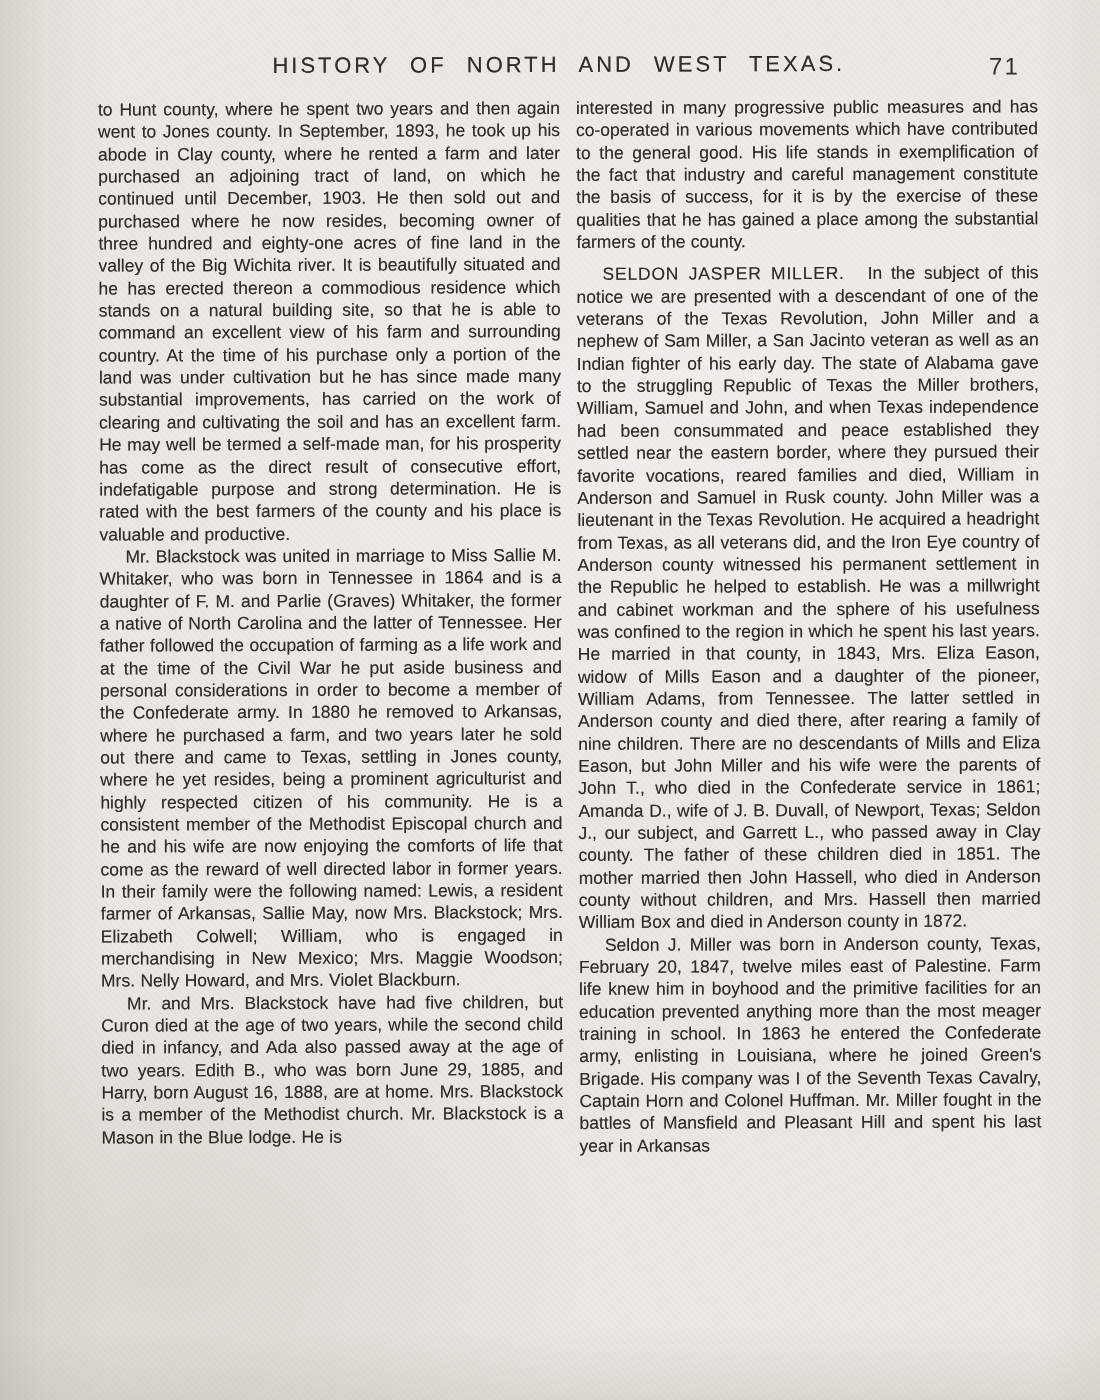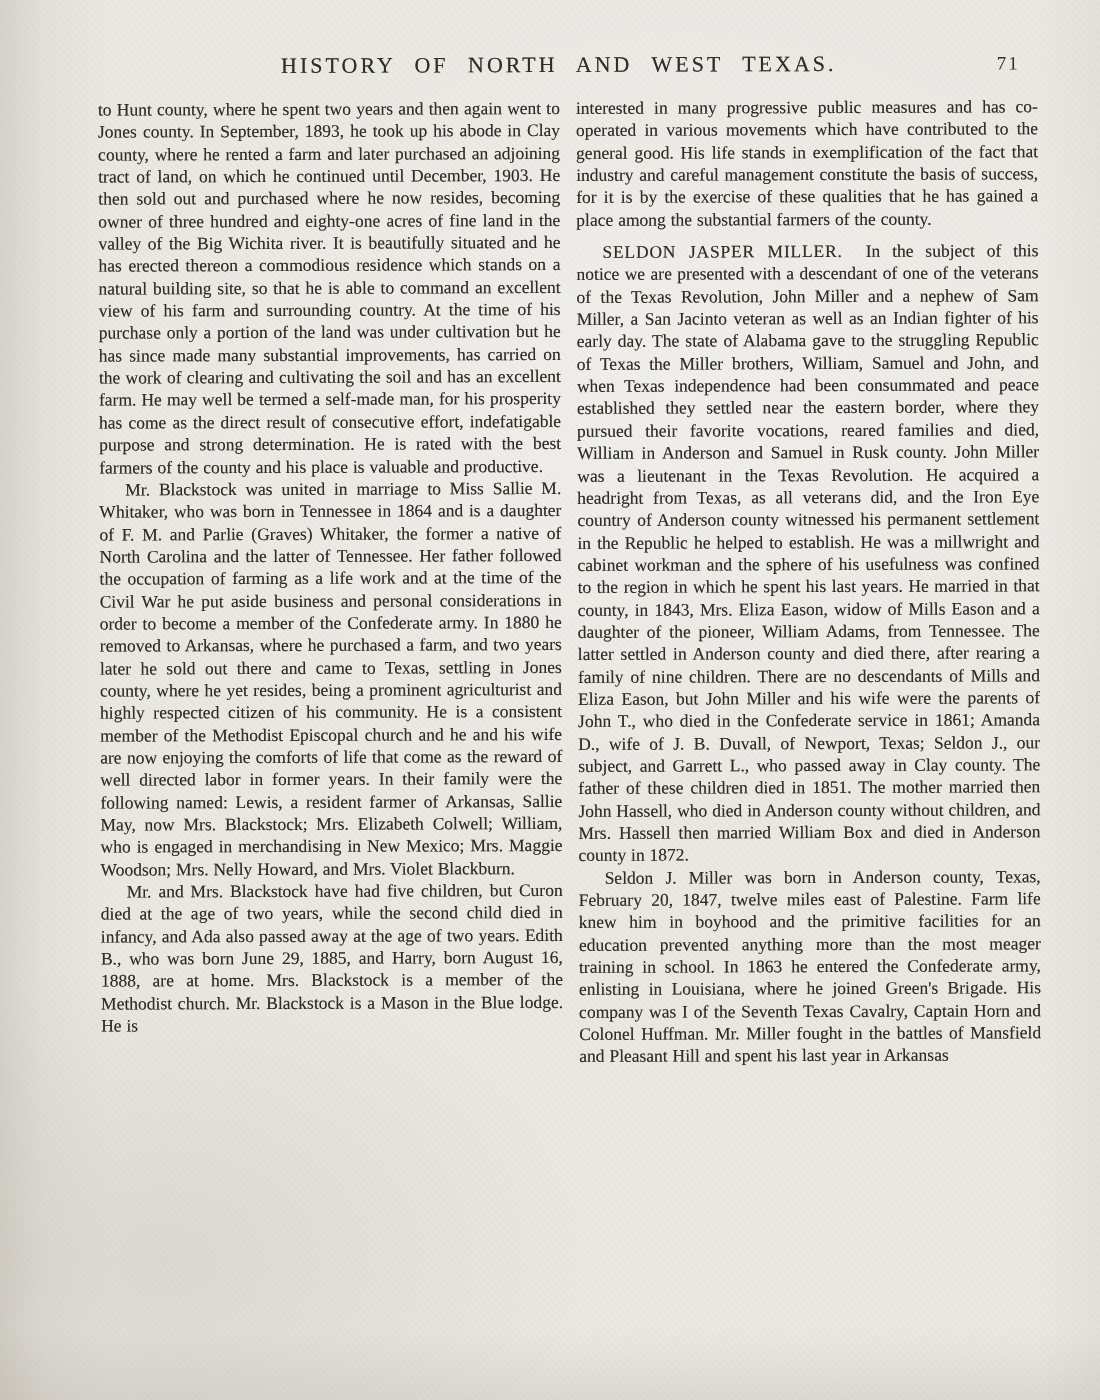--- a/index.html
+++ b/index.html
@@ -13,21 +13,21 @@
     height: 1400px;
     overflow: hidden;
     background-color: #eae8e2;
     background-image:
       radial-gradient(900px 700px at 62% 28%, rgba(255,255,255,0.30), rgba(255,255,255,0) 65%),
       radial-gradient(700px 500px at 15% 90%, rgba(150,145,133,0.18), rgba(150,145,133,0) 60%),
       linear-gradient(90deg, rgba(165,160,148,0.30), rgba(165,160,148,0.10) 45px, rgba(165,160,148,0) 110px),
       linear-gradient(0deg, rgba(160,155,143,0.20), rgba(160,155,143,0) 70px),
       linear-gradient(270deg, rgba(170,165,153,0.12), rgba(170,165,153,0) 60px),
       repeating-linear-gradient(47deg, rgba(90,84,70,0.022) 0 2px, rgba(255,255,255,0.02) 2px 5px);
-    font-family: Liberation Serif, serif;
+    font-family: Liberation Sans, sans-serif;
     color: #2f2b25;
   }
   .content {
     position: absolute;
     left: 0; top: 0; right: 0; bottom: 0;
     transform: rotate(-0.2deg);
   }
   .pg-header {
     position: absolute;
     top: 52px;
@@ -41,21 +41,21 @@
     letter-spacing: 3px;
     word-spacing: 11px;
     color: #312d27;
     text-shadow: 0 0 0.5px rgba(45,40,33,0.55);
     white-space: nowrap;
   }
   .pg-num {
     position: absolute;
     right: 0;
     top: 2px;
-    font-size: 19px;
+    font-size: 24px;
     letter-spacing: 2px;
     color: #343029;
   }
   .columns {
     position: absolute;
     top: 97px;
     left: 100px;
     width: 940px;
     display: flex;
     gap: 16px;

